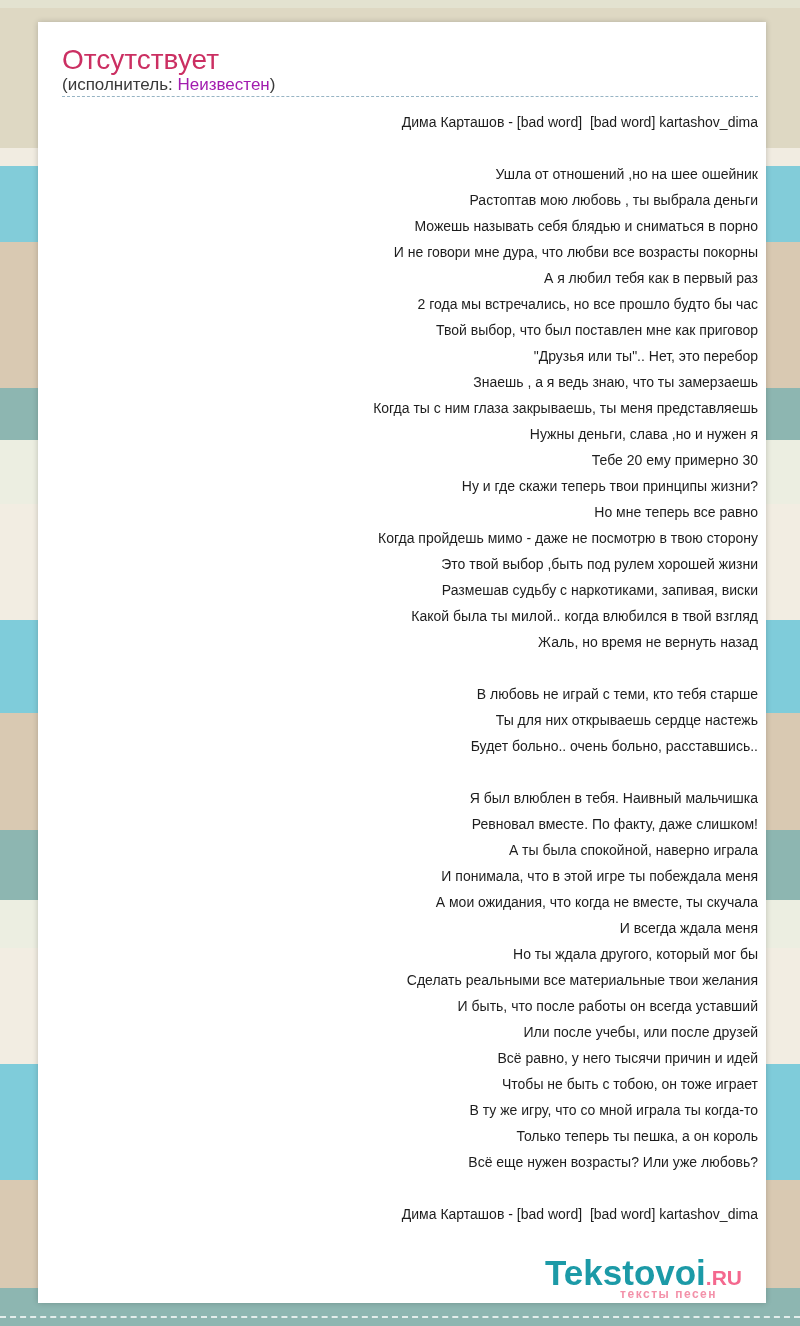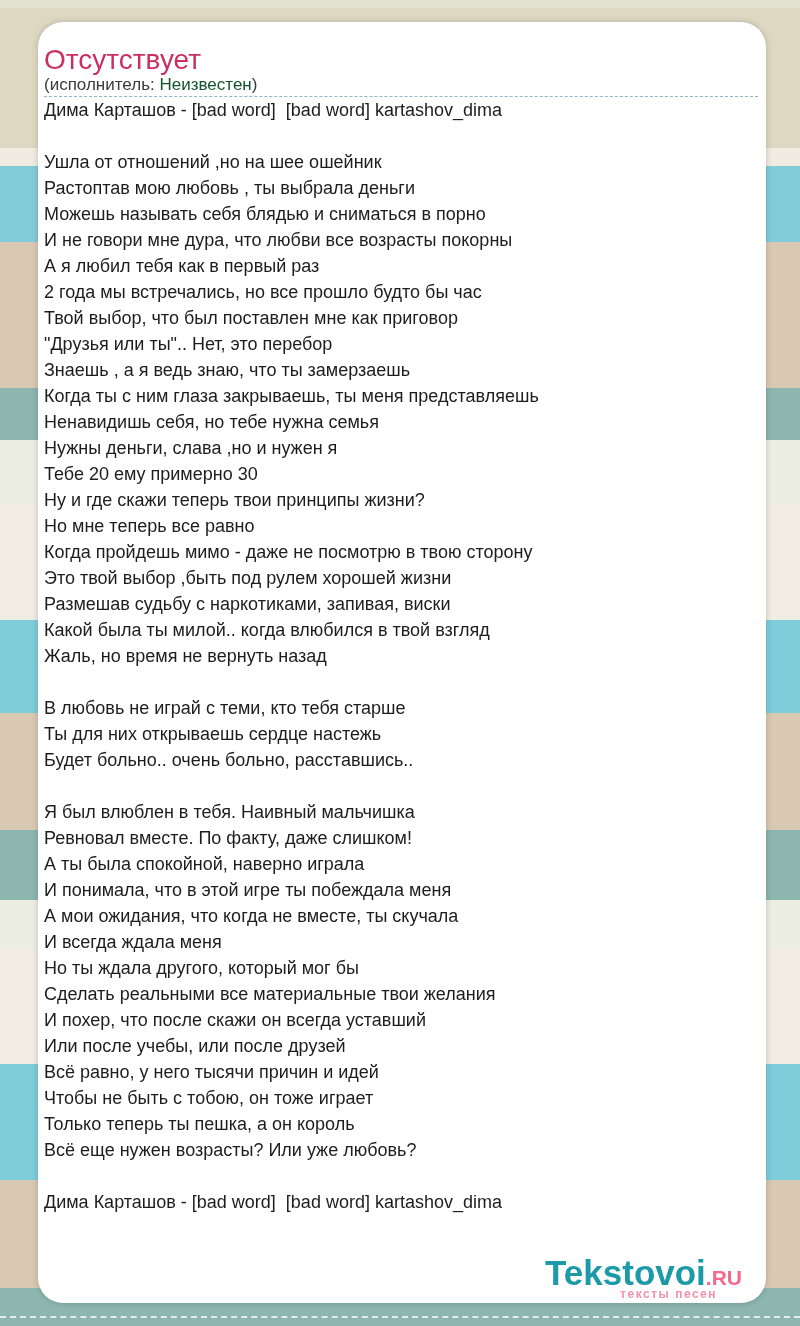--- a/index.html
+++ b/index.html
@@ -34,48 +34,49 @@
     border-top: 2px dashed rgba(255,255,255,0.75);
   }
   .content-card {
     position: absolute;
     left: 38px;
     top: 22px;
     width: 728px;
     height: 1281px;
     background: #ffffff;
     box-shadow: 0 0 6px rgba(0,0,0,0.20);
-    padding: 23px 8px 0 6px;
+    padding: 23px 8px 0 24px;
     overflow: hidden;
-    border-radius: 25px;
   }
   .song-header {
     border-bottom: 1px dashed #97b4c4;
     padding-bottom: 2px;
   }
   .song-title {
     font-size: 28px;
     line-height: 30px;
     font-weight: normal;
     color: #cb2f62;
   }
   .artist-line {
     font-size: 17px;
     line-height: 19px;
     color: #3a3a3a;
   }
   .artist-link {
-    color: #14532d;
+    color: #a21caf;
     text-decoration: none;
     cursor: pointer;
   }
   .lyrics {
-    font-size: 18px;
+    margin-top: 12px;
+    font-size: 14px;
     line-height: 26px;
     color: #1d1d1d;
+    text-align: right;
   }
   .lyric-line {
     white-space: pre-wrap;
     min-height: 26px;
   }
   .site-logo {
     position: absolute;
     right: 24px;
     bottom: 3px;
     text-align: right;
@@ -117,21 +118,20 @@
       <div class="lyric-line">Ушла от отношений ,но на шее ошейник</div>
       <div class="lyric-line">Растоптав мою любовь , ты выбрала деньги</div>
       <div class="lyric-line">Можешь называть себя блядью и сниматься в порно</div>
       <div class="lyric-line">И не говори мне дура, что любви все возрасты покорны</div>
       <div class="lyric-line">А я любил тебя как в первый раз</div>
       <div class="lyric-line">2 года мы встречались, но все прошло будто бы час</div>
       <div class="lyric-line">Твой выбор, что был поставлен мне как приговор</div>
       <div class="lyric-line">"Друзья или ты".. Нет, это перебор</div>
       <div class="lyric-line">Знаешь , а я ведь знаю, что ты замерзаешь</div>
       <div class="lyric-line">Когда ты с ним глаза закрываешь, ты меня представляешь</div>
-      <div class="lyric-line">Ненавидишь себя, но тебе нужна семья</div>
       <div class="lyric-line">Нужны деньги, слава ,но и нужен я</div>
       <div class="lyric-line">Тебе 20 ему примерно 30</div>
       <div class="lyric-line">Ну и где скажи теперь твои принципы жизни?</div>
       <div class="lyric-line">Но мне теперь все равно</div>
       <div class="lyric-line">Когда пройдешь мимо - даже не посмотрю в твою сторону</div>
       <div class="lyric-line">Это твой выбор ,быть под рулем хорошей жизни</div>
       <div class="lyric-line">Размешав судьбу с наркотиками, запивая, виски</div>
       <div class="lyric-line">Какой была ты милой.. когда влюбился в твой взгляд</div>
       <div class="lyric-line">Жаль, но время не вернуть назад</div>
       <div class="lyric-line">&nbsp;</div>
@@ -140,24 +140,25 @@
       <div class="lyric-line">Будет больно.. очень больно, расставшись..</div>
       <div class="lyric-line">&nbsp;</div>
       <div class="lyric-line">Я был влюблен в тебя. Наивный мальчишка</div>
       <div class="lyric-line">Ревновал вместе. По факту, даже слишком!</div>
       <div class="lyric-line">А ты была спокойной, наверно играла</div>
       <div class="lyric-line">И понимала, что в этой игре ты побеждала меня</div>
       <div class="lyric-line">А мои ожидания, что когда не вместе, ты скучала</div>
       <div class="lyric-line">И всегда ждала меня</div>
       <div class="lyric-line">Но ты ждала другого, который мог бы</div>
       <div class="lyric-line">Сделать реальными все материальные твои желания</div>
-      <div class="lyric-line">И похер, что после скажи он всегда уставший</div>
+      <div class="lyric-line">И быть, что после работы он всегда уставший</div>
       <div class="lyric-line">Или после учебы, или после друзей</div>
       <div class="lyric-line">Всё равно, у него тысячи причин и идей</div>
       <div class="lyric-line">Чтобы не быть с тобою, он тоже играет</div>
+      <div class="lyric-line">В ту же игру, что со мной играла ты когда-то</div>
       <div class="lyric-line">Только теперь ты пешка, а он король</div>
       <div class="lyric-line">Всё еще нужен возрасты? Или уже любовь?</div>
       <div class="lyric-line">&nbsp;</div>
       <div class="lyric-line">Дима Карташов - [bad word]  [bad word] kartashov_dima</div>
     </div>
 
   <div class="site-logo">
     <span class="logo-brand">Tekstovoi</span><span class="logo-domain">.RU</span>
     <div class="logo-tagline">тексты песен</div>
   </div>

